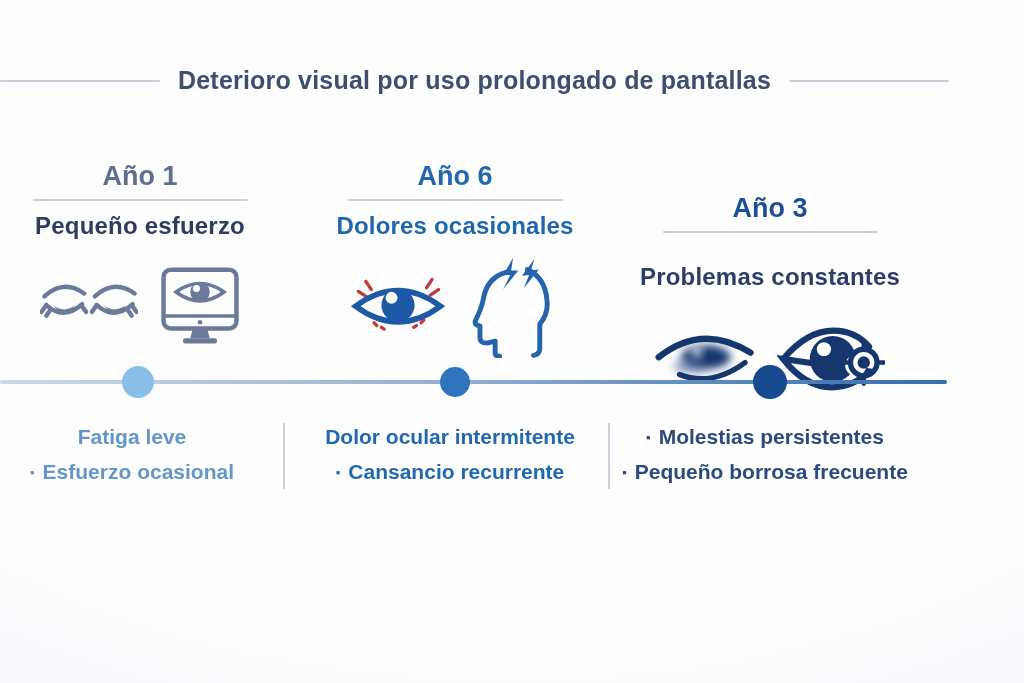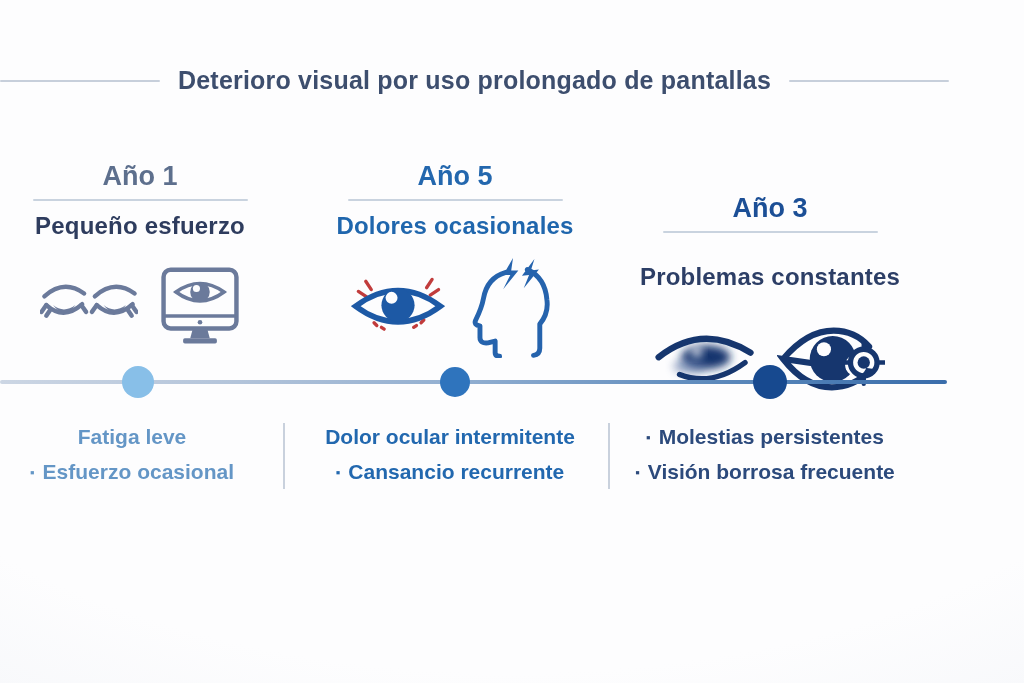--- a/index.html
+++ b/index.html
@@ -85,21 +85,21 @@
           <line x1="5" y1="56" x2="85" y2="56" stroke="#6b7a9b" stroke-width="4"></line>
           <circle cx="45" cy="63" r="2.6" fill="#6b7a9b"></circle>
           <path d="M37 70 L34 81 L56 81 L53 70 Z" fill="#6b7a9b"></path>
           <rect x="26" y="81" width="38" height="6" rx="2" fill="#6b7a9b"></rect>
         </svg>
       </span>
     </div>
   </div>
 
   <div class="col" id="col-1">
-    <div class="year">Año 5</div>
+    <div class="year">Año 6</div>
     <div class="year-underline"></div>
     <div class="subtitle">Dolores ocasionales</div>
     <div class="icons-row">
 
       <span>
         <svg width="94" height="74" viewBox="0 0 102 80" fill="none">
           <g stroke="#c13c3c" stroke-width="3.6" stroke-linecap="round">
             <path d="M16 11 L22 20"></path>
               <path d="M8 22 L17 28"></path>
             <path d="M88 9 L82 18"></path>
@@ -187,20 +187,20 @@
     </div>
     <div class="bullet-line">
       <span class="bullet-marker">▪</span><span>Cansancio recurrente</span>
     </div>
   </div>
   <div class="bullets" id="bullets-2">
     <div class="bullet-line">
       <span class="bullet-marker">▪</span><span>Molestias persistentes</span>
     </div>
     <div class="bullet-line">
-      <span class="bullet-marker">▪</span><span>Visión borrosa frecuente</span>
+      <span class="bullet-marker">▪</span><span>Pequeño borrosa frecuente</span>
     </div>
   </div>
 
   <div class="divider" id="divider-0"></div>
   <div class="divider" id="divider-1"></div>
 
 </div>
 
 </body></html>

